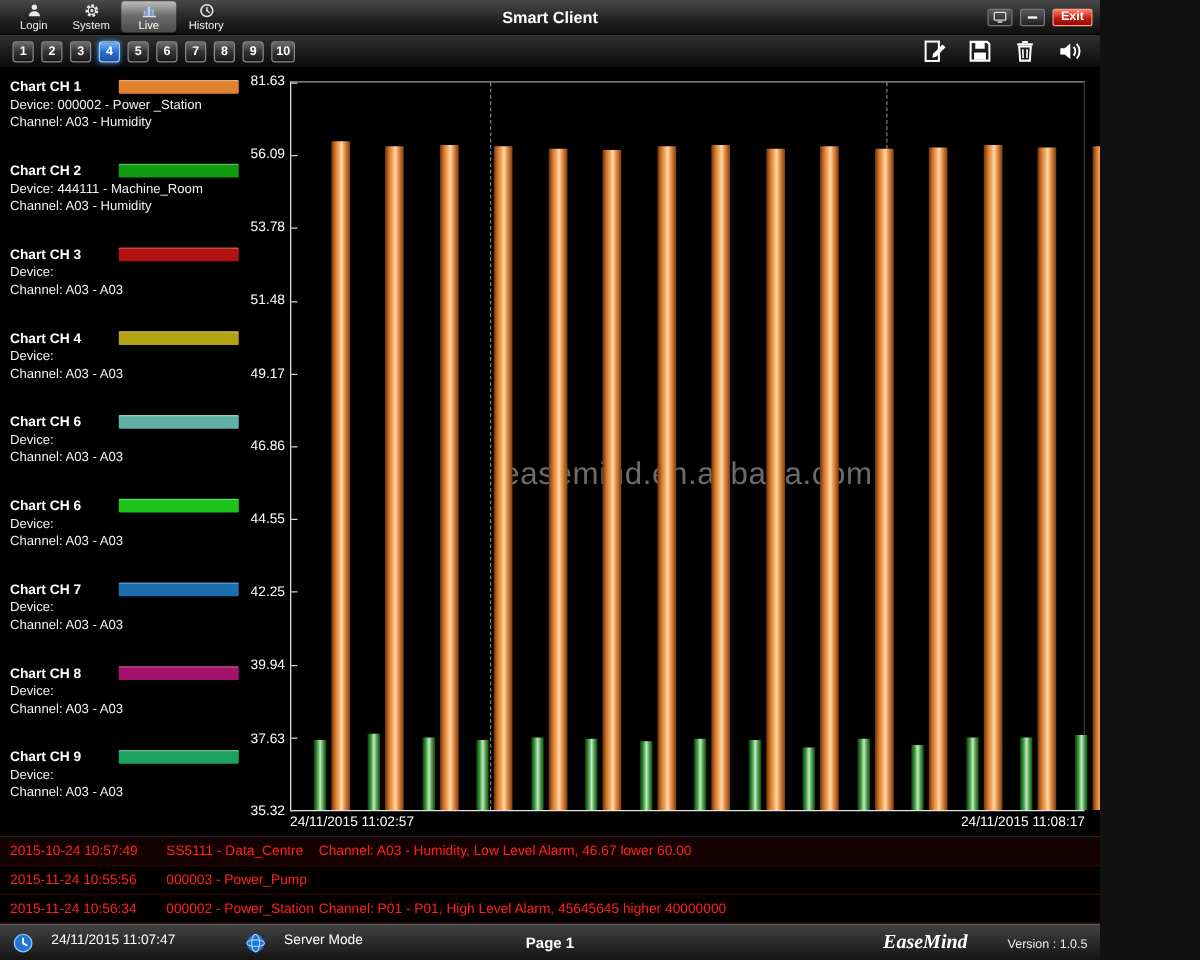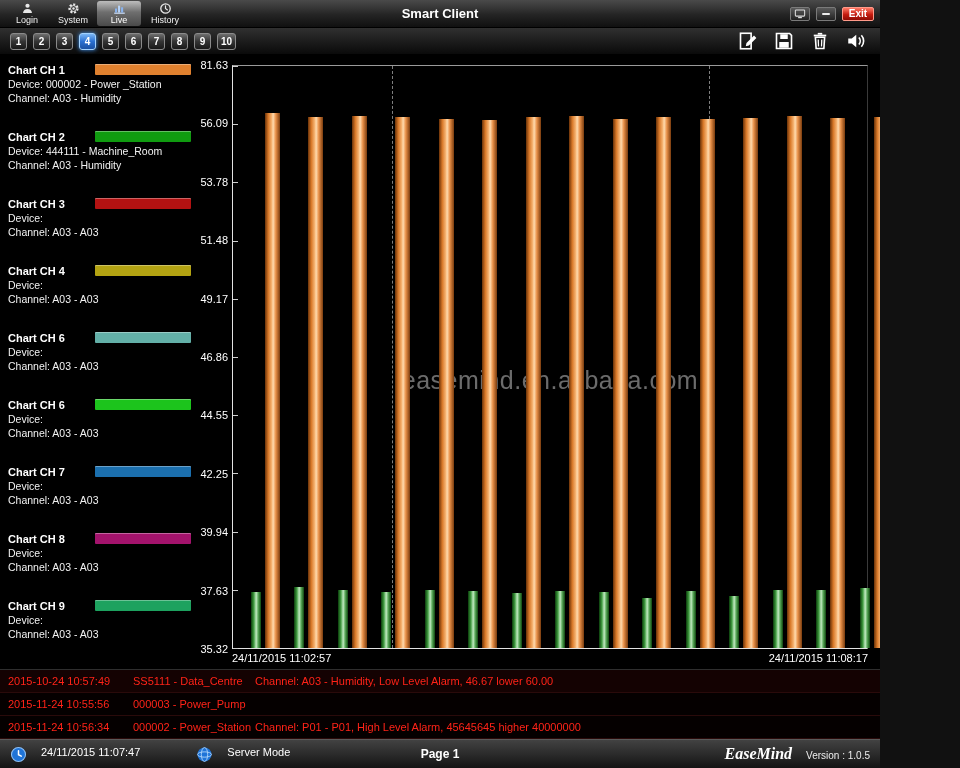--- a/index.html
+++ b/index.html
@@ -77,21 +77,21 @@
   .al-msg{flex:1;white-space:nowrap;overflow:hidden;}
 
   
   .statusbar{flex:0 0 29px;background:linear-gradient(#424242,#141414);border-top:1px solid #5a5a5a;
              display:flex;align-items:center;padding:0 10px;position:relative;font-size:11px;}
   .sb-group{display:flex;align-items:flex-start;gap:14px;z-index:1;}
   .sb-ic{width:17px;height:17px;}
   .sb-ic svg{width:17px;height:17px;display:block;}
   .sb-server{margin-left:56px;}
   .sb-page{position:absolute;left:0;right:0;text-align:center;font-weight:bold;font-size:12px;pointer-events:none;}
-  .sb-right{margin-left:auto;display:flex;align-items:baseline;gap:14px;z-index:1;}
+  .sb-right{margin-left:auto;display:flex;align-items:baseline;gap:32px;z-index:1;}
   .brand{font-family:"Liberation Serif",serif;font-style:italic;font-weight:bold;font-size:16px;color:#fff;}
   .version{font-size:10px;color:#ededed;}
 </style>
 </head>
 <body>
 
 <div id="app">
 
   <div class="titlebar">
     <div class="nav">

